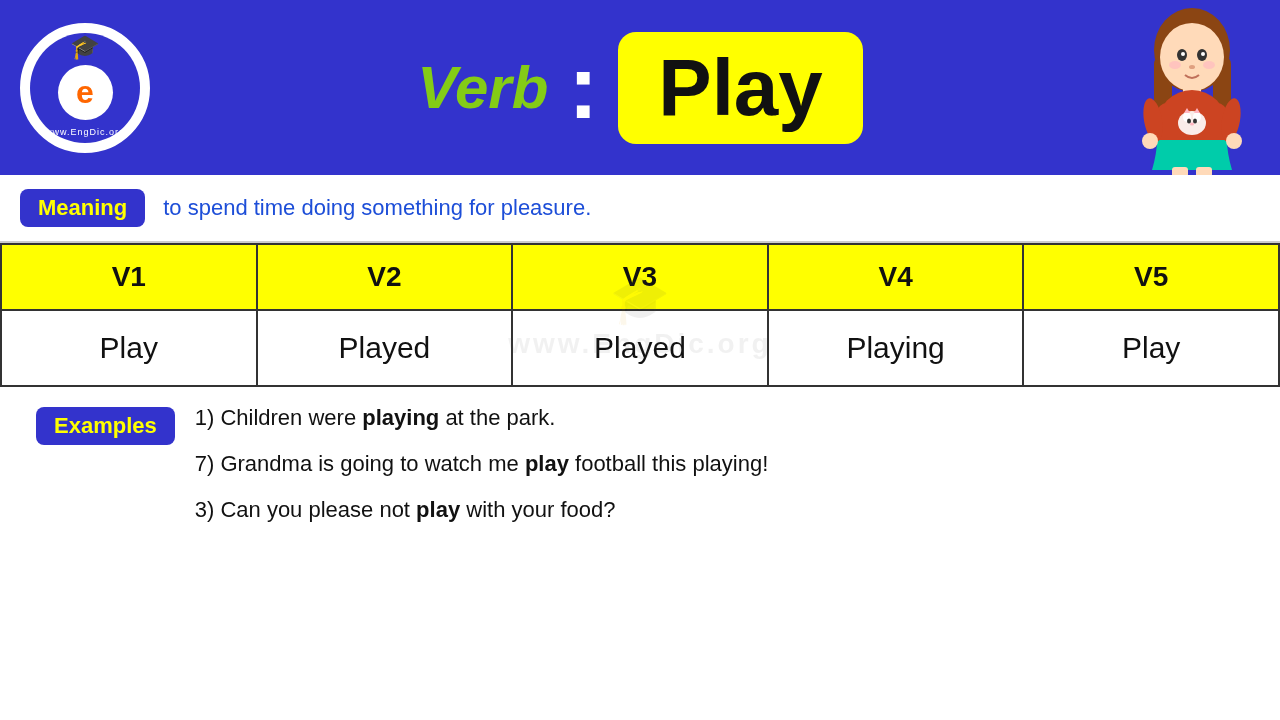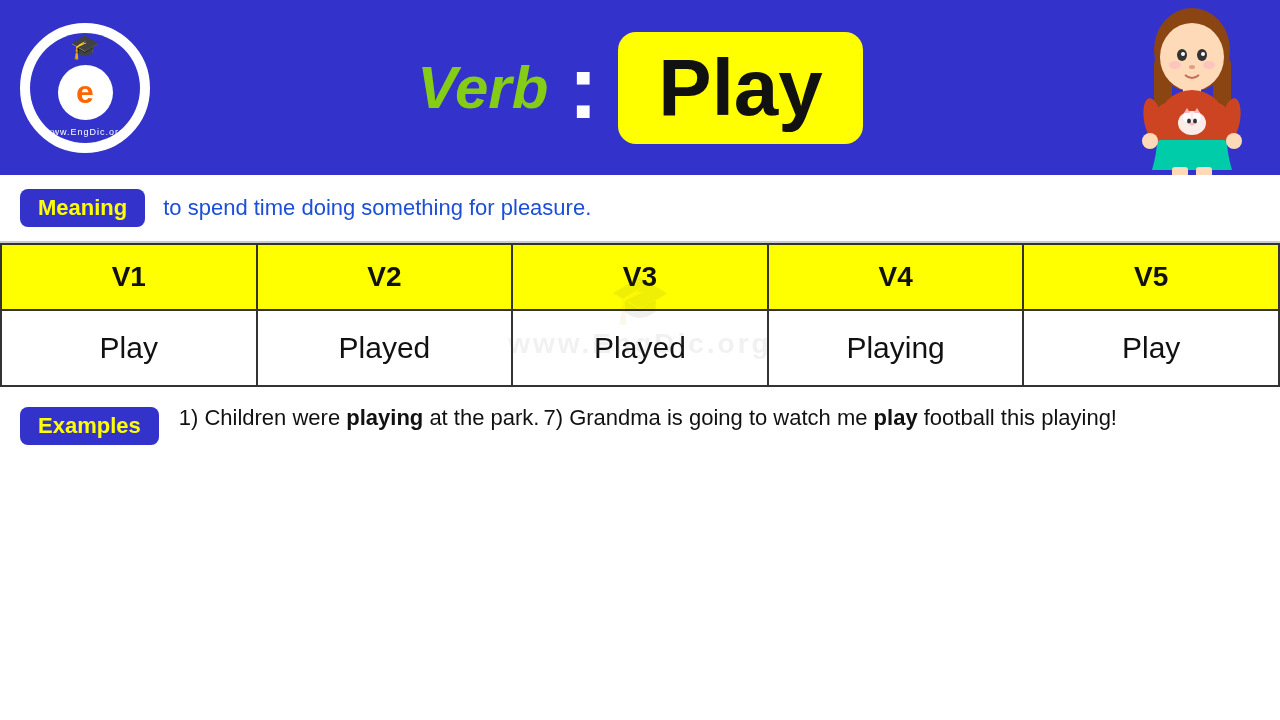--- a/index.html
+++ b/index.html
@@ -233,26 +233,27 @@
 
     .examples-badge {
       background: #3333cc;
       color: #ffff00;
       font-size: 22px;
       font-weight: bold;
       padding: 6px 18px;
       border-radius: 8px;
       white-space: nowrap;
       margin-top: 2px;
+      margin-left: 16px;
     }
 
     .examples-list {
       display: flex;
-      flex-direction: row;
-      gap: 4px;
+      flex-direction: column;
+      gap: 20px;
     }
 
     .example-item {
       font-size: 22px;
       color: #111;
     }
 
     .example-item b {
       font-weight: bold;
     }
@@ -369,14 +370,17 @@
 
 <div class="examples-section">
   <span class="examples-badge">Examples</span>
   <div class="examples-list">
     <div class="example-item">
       <span>1) Children were </span><b>playing</b><span> at the park.</span>
     </div>
     <div class="example-item">
       <span>7) Grandma is going to watch me </span><b>play</b><span> football this playing!</span>
     </div>
+    <div class="example-item">
+      <span>3) Can you please not </span><b>play</b><span> with your food?</span>
+    </div>
   </div>
 </div>
 
 </body></html>

